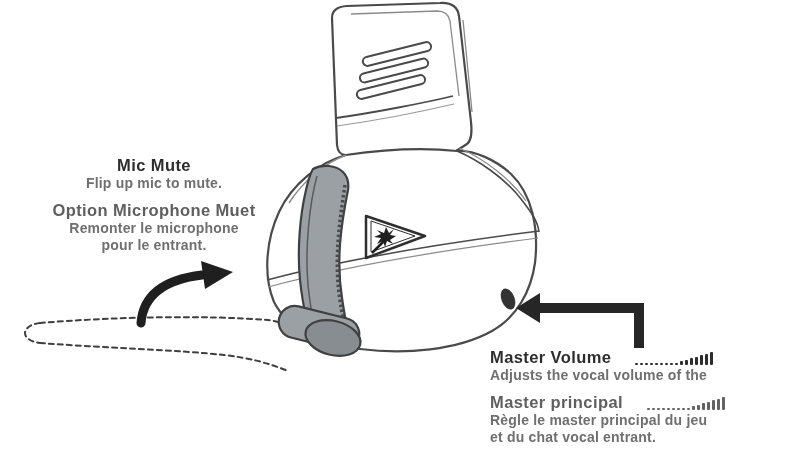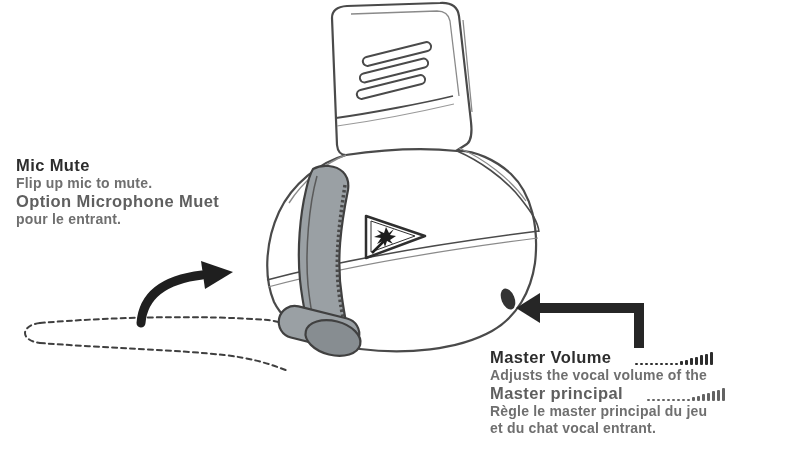--- a/index.html
+++ b/index.html
@@ -2,27 +2,27 @@
 <html><head>
 <meta charset="utf-8">
 <style>
   html,body{margin:0;padding:0;}
   .stage{
     position:relative;width:800px;height:450px;background:#ffffff;
     overflow:hidden;font-family:"Liberation Sans",sans-serif;
   }
   .stage svg{position:absolute;left:0;top:0;}
   .block{position:absolute;}
-  .block.left{left:16px;top:156px;width:260px;}
+  .block.left{left:24px;top:156px;width:260px;text-align:center;}
   .block.right{left:490px;top:348px;width:310px;}
   .t{font-weight:bold;font-size:16.5px;letter-spacing:0.4px;line-height:19px;}
   .t.dark{color:#2d2d2d;}
   .t.gray{color:#5f5f5f;}
   .b{font-weight:bold;font-size:14px;color:#6f6f6f;line-height:17px;letter-spacing:0.2px;}
-  .sp{}
+  .sp{margin-top:9px;}
   .row{display:flex;align-items:flex-end;gap:24px;}
   .ramp{display:inline-flex;align-items:flex-end;height:15px;margin-bottom:2px;}
   .ramp span{display:inline-block;width:3px;margin-right:2px;border-radius:1px;background:currentColor;}
   .ramp.dark-ramp{color:#2d2d2d;}
   .ramp.gray-ramp{color:#636363;}
 </style>
 </head>
 <body>
 
 <div class="stage">
@@ -85,20 +85,21 @@
       <polygon points="516,308 540,293 540,323"></polygon>
       <rect x="536" y="303" width="108" height="10"></rect>
       <rect x="634" y="303" width="10" height="45"></rect>
     </g>
   </svg>
 
   <div class="block left">
     <div class="t dark">Mic Mute</div>
     <div class="b">Flip up mic to mute.</div>
     <div class="t gray sp">Option Microphone Muet</div>
+    <div class="b">Remonter le microphone</div>
     <div class="b">pour le entrant.</div>
   </div>
 
   <div class="block right">
     <div class="row">
       <div class="t dark">Master Volume</div>
       <div class="ramp dark-ramp">
           <span style="height: 2px;"></span>
           <span style="height: 2px;"></span>
           <span style="height: 2px;"></span>

